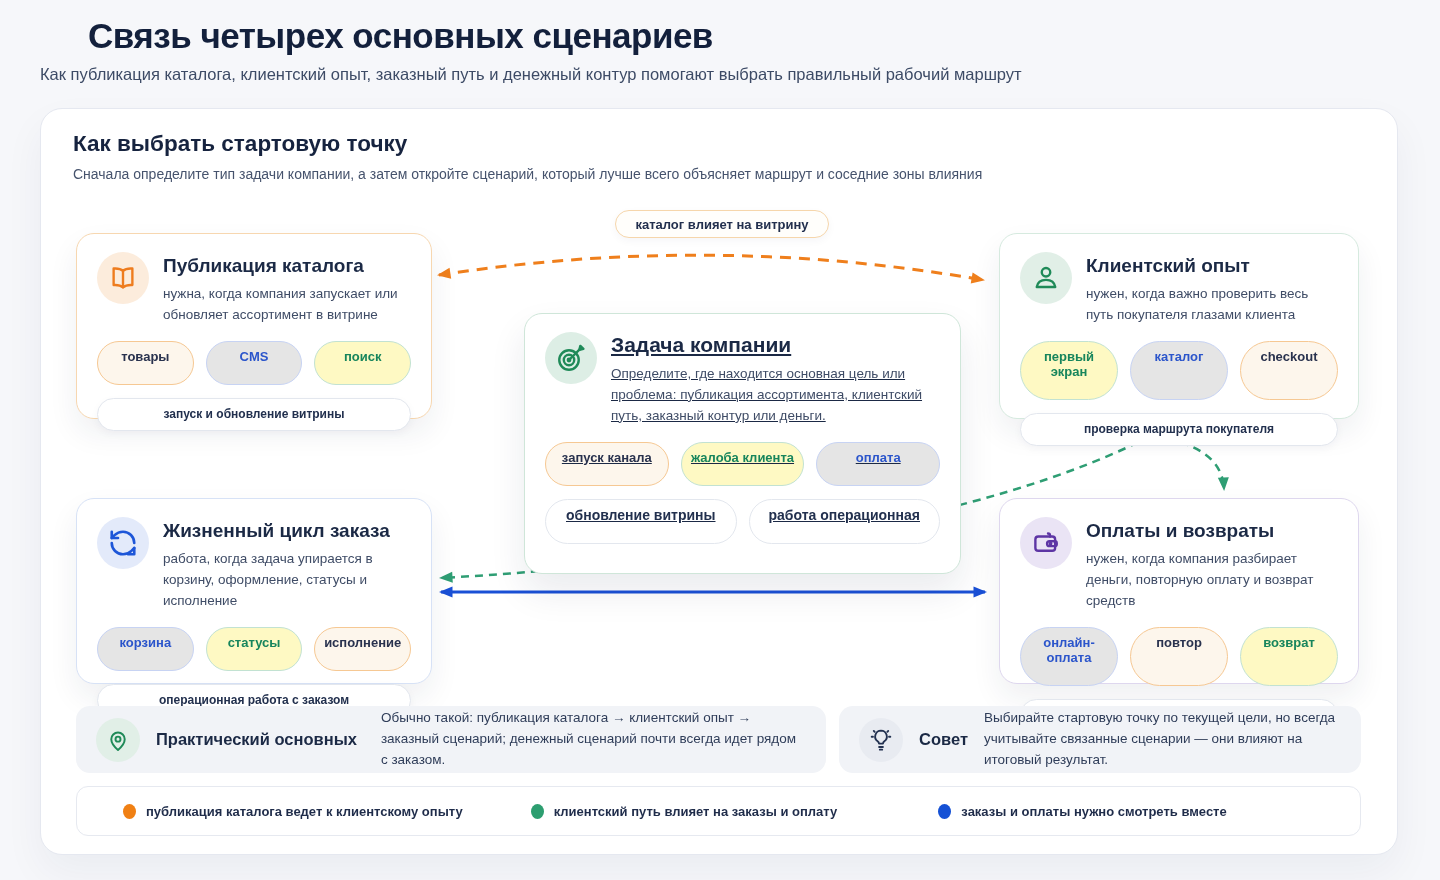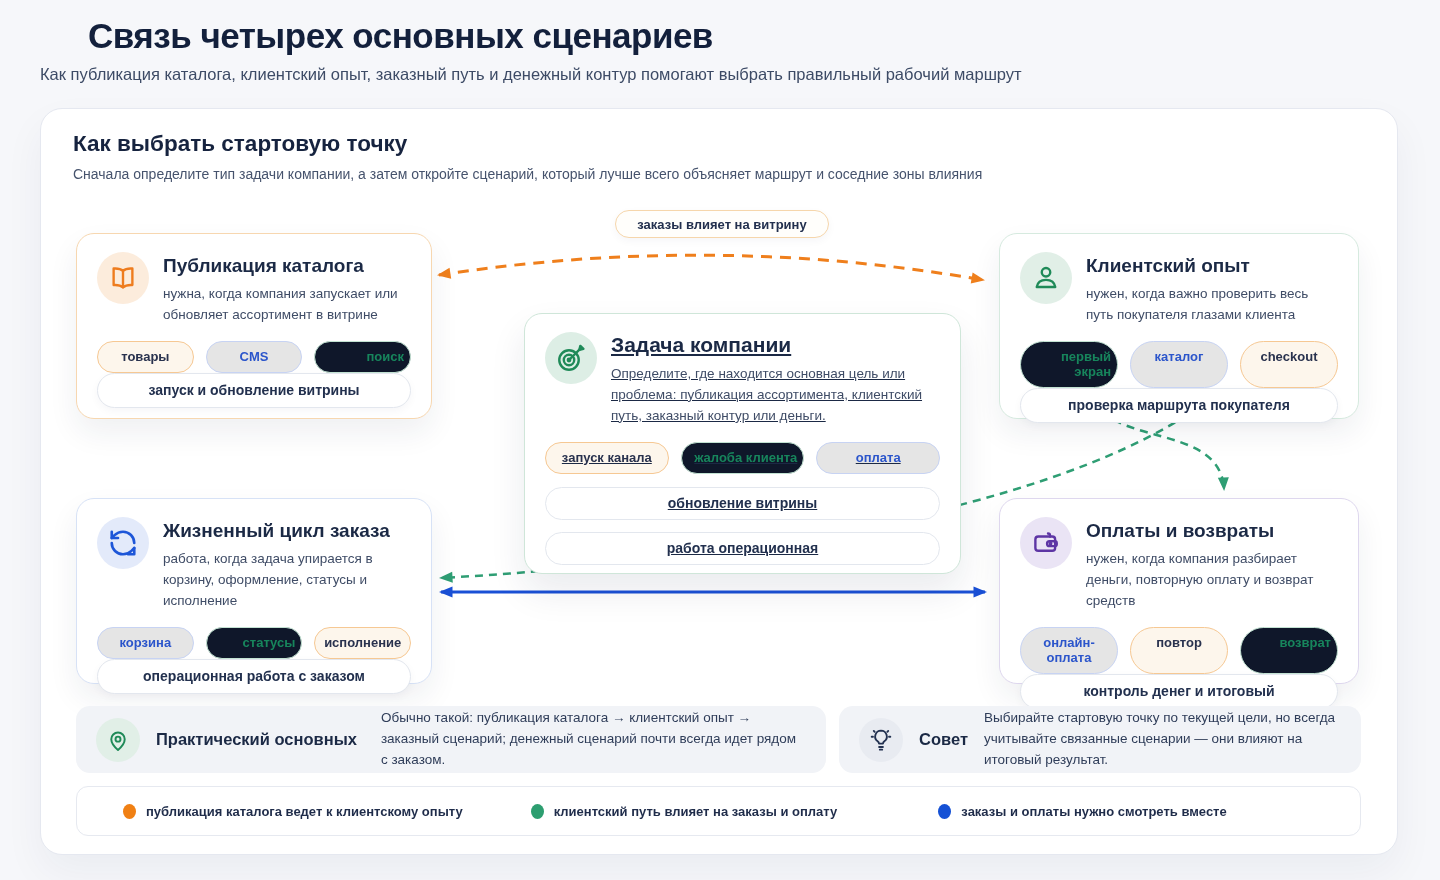--- a/index.html
+++ b/index.html
@@ -50,30 +50,30 @@
   .icon-circle.blue-bg   { background:#e3eafa; }
   .icon-circle.purple-bg { background:#eae4f5; }
   .icon-circle.gray-bg   { background:#e8ebf1; }
   .card-title { font-size:19px; font-weight:800; color:#1b2945; margin:3px 0 7px; }
   .card.task .card-title { font-size:21px; margin-top:1px; }
   .card-desc { font-size:13.5px; color:#3f4c66; line-height:1.55; }
 
   .tag-row { display:flex; gap:12px; margin-top:15px; }
   .tag {
     flex:1; text-align:center; font-size:13px; font-weight:700;
-    border:1.5px solid #dfe4ec; border-radius:999px; padding:7px 6px 8px; background:#fff; color:#29324e;
+    border:1.5px solid #dfe4ec; border-radius:999px; padding:7px 6px 20px; background:#fff; color:#29324e;
   }
   .tag.orange { border-color:#f6c893; background:#fdf6ec; color:#29324e; }
   .tag.blue   { border-color:#c7d3f3; background:#e5e5e5; color:#2b55cb; }
-  .tag.green  { border-color:#c2e2d2; background:#0f172a; color:#17855c;text-align:right; }
+  .tag.green  { border-color:#c2e2d2; background:#fef9c3; color:#17855c; }
   .tag.plain  { border-color:#e3e7ee; background:#fff; color:#22304e; }
 
   .wide-pill {
-    border:1.5px solid #e3e7ee; background:#fff; border-radius:999px;
-    padding:8px 10px 9px; text-align:center; font-weight:700; font-size:14px; color:#22304e;
+    margin-top:13px; border:1.5px solid #e3e7ee; background:#fff; border-radius:999px;
+    padding:8px 10px 9px; text-align:center; font-weight:700; font-size:12px; color:#22304e;
     box-shadow:0 3px 8px rgba(24,38,70,.04);
   }
 
   .footbar {
     position:absolute; z-index:2; background:#f1f3f7; border-radius:14px;
     display:flex; align-items:center; gap:16px; padding:0 20px;
   }
   .footbar.route { left:35px; top:597px; width:750px; height:67px; }
   .footbar.tip   { left:798px; top:597px; width:522px; height:67px; }
   .footbar .icon-circle { width:44px; height:44px; }
@@ -113,21 +113,21 @@
       <marker id="ah-b" markerUnits="userSpaceOnUse" markerWidth="15" markerHeight="12" refX="12" refY="6" orient="auto-start-reverse">
         <path d="M0.5 0.5 L14 6 L0.5 11.5 Z" fill="#1a50d6"></path>
       </marker>
     </defs>
     <path d="M 398 166 Q 672 124 942 171" fill="none" stroke-width="3" stroke-dasharray="11 8" marker-start="url(#ah-o)" marker-end="url(#ah-o)" stroke="#ef7f1c"></path>
     <path d="M 1073 311 C 1112 332 1180 328 1183 380" fill="none" stroke-width="2.5" stroke-dasharray="8 6" marker-end="url(#ah-g)" stroke="#2f9e74"></path>
     <path d="M 1146 306 C 1000 400 700 452 400 469" fill="none" stroke-width="2.5" stroke-dasharray="8 6" marker-end="url(#ah-g)" stroke="#2f9e74"></path>
     <path d="M 400 483 L 944 483" fill="none" stroke-width="3" marker-start="url(#ah-b)" marker-end="url(#ah-b)" stroke="#1a50d6"></path>
   </svg>
 
-  <div class="connector-label">заказы влияет на витрину</div>
+  <div class="connector-label">каталог влияет на витрину</div>
 
   <div class="card catalog">
     <div class="card-head">
       <div class="icon-circle orange-bg">
         <svg width="30" height="30" viewBox="0 0 24 24" fill="none" stroke="#ee7c1e" stroke-width="1.9" stroke-linecap="round" stroke-linejoin="round">
           <path d="M12 6.2C10.2 4.6 7.6 4.2 4.5 4.4V17.6C7.6 17.4 10.2 17.9 12 19.4C13.8 17.9 16.4 17.4 19.5 17.6V4.4C16.4 4.2 13.8 4.6 12 6.2Z"></path>
           <path d="M12 6.2V19.4"></path>
         </svg>
       </div>
       <div>
@@ -178,21 +178,21 @@
       <div>
         <div class="card-title">Задача компании</div>
         <div class="card-desc">Определите, где находится основная цель или проблема: публикация ассортимента, клиентский путь, заказный контур или деньги.</div>
       </div>
     </div>
     <div class="tag-row">
       <span class="tag orange">запуск канала</span>
       <span class="tag green">жалоба клиента</span>
       <span class="tag blue">оплата</span>
     </div>
-    <div class="tag-row" style="margin-top:13px;flex-direction:column;">
+    <div class="tag-row" style="margin-top:13px;">
       <span class="tag plain" style="font-size:14px;">обновление витрины</span>
       <span class="tag plain" style="font-size:14px;">работа операционная</span>
     </div>
   </div>
 
   <div class="card order">
     <div class="card-head">
       <div class="icon-circle blue-bg">
         <svg width="30" height="30" viewBox="0 0 24 24" fill="none" stroke="#1d56d8" stroke-width="2.1" stroke-linecap="round" stroke-linejoin="round">
           <path d="M21 12a9 9 0 0 0-9-9 9.75 9.75 0 0 0-6.74 2.74L3 8"></path>

